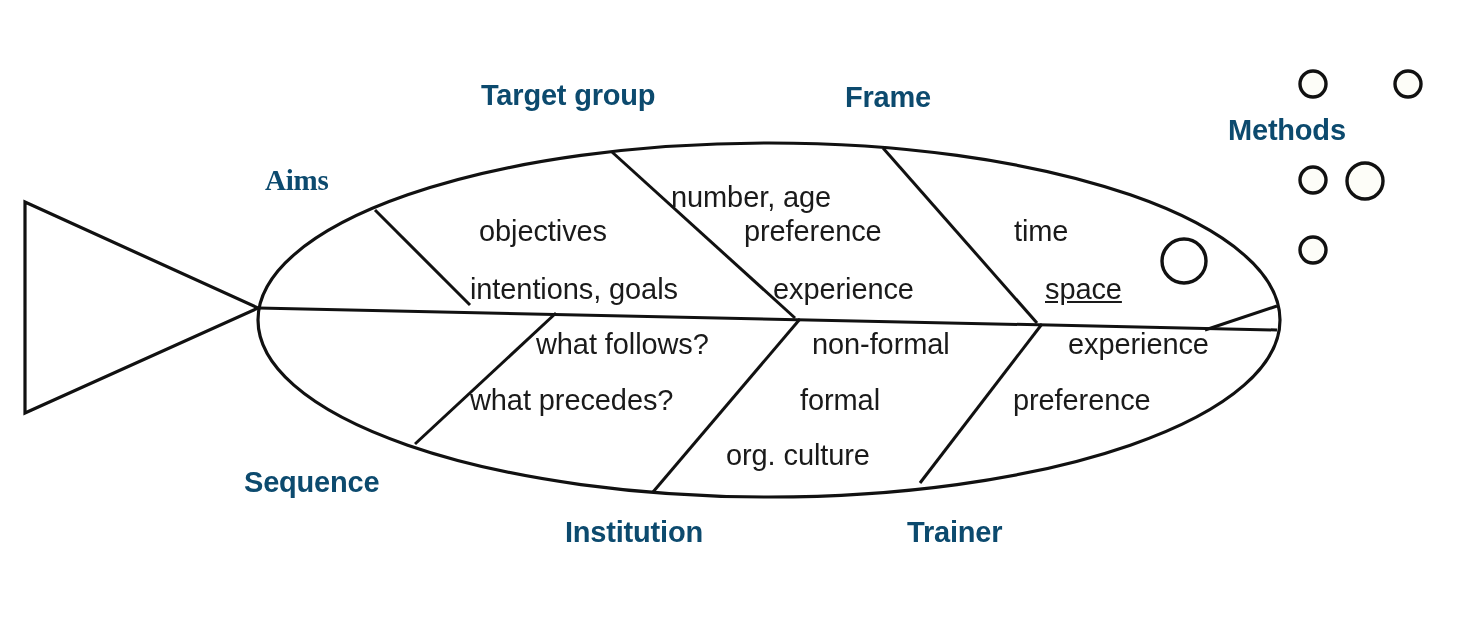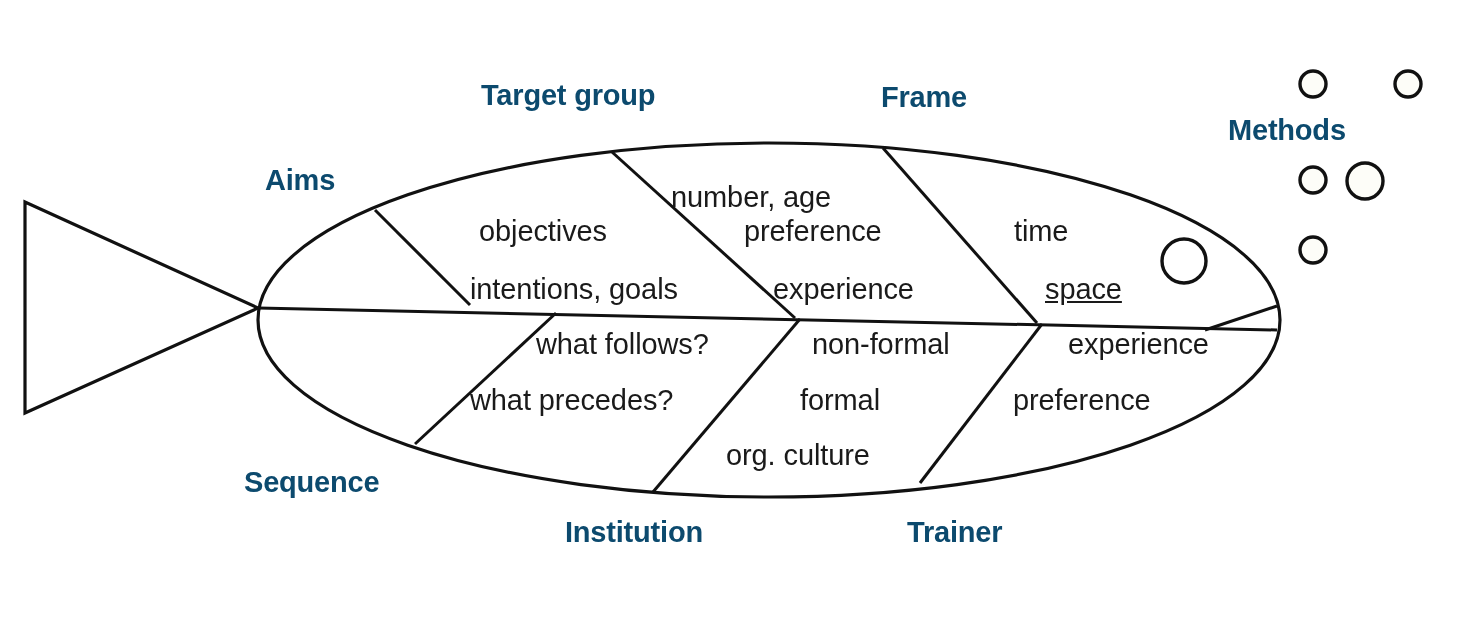--- a/index.html
+++ b/index.html
@@ -68,23 +68,23 @@
     <g id="g-bubbles">
         <circle cx="1313" cy="84" r="13" class="stroke bubble"></circle>
         <circle cx="1408" cy="84" r="13" class="stroke bubble"></circle>
         <circle cx="1313" cy="180" r="13" class="stroke bubble"></circle>
         <circle cx="1365" cy="181" r="18" class="stroke bubble"></circle>
         <circle cx="1313" cy="250" r="13" class="stroke bubble"></circle>
       </g>
   </svg>
 
   <div id="labels-layer">
-      <div class="lbl" style="left: 265px; top: 166px;">Aims</div>
+      <div class="lbl" style="left: 265px; top: 166px; font-family: Liberation Serif, serif;">Aims</div>
       <div class="lbl" style="left: 481px; top: 81px;">Target group</div>
-      <div class="lbl" style="left: 845px; top: 83px; margin-left: 36px;">Frame</div>
+      <div class="lbl" style="left: 845px; top: 83px;">Frame</div>
       <div class="lbl" style="left: 244px; top: 468px;">Sequence</div>
       <div class="lbl" style="left: 565px; top: 518px; text-align: right;">Institution</div>
       <div class="lbl" style="left: 907px; top: 518px;">Trainer</div>
       <div class="lbl" style="left: 1228px; top: 116px;">Methods</div>
     </div>
 
   <div id="items-layer">
       <div class="item" style="left: 479px; top: 217px;">objectives</div>
       <div class="item" style="left: 470px; top: 275px; text-align: right;">intentions, goals</div>
       <div class="item" style="left: 671px; top: 163px; margin-top: 20px;">number, age</div>

